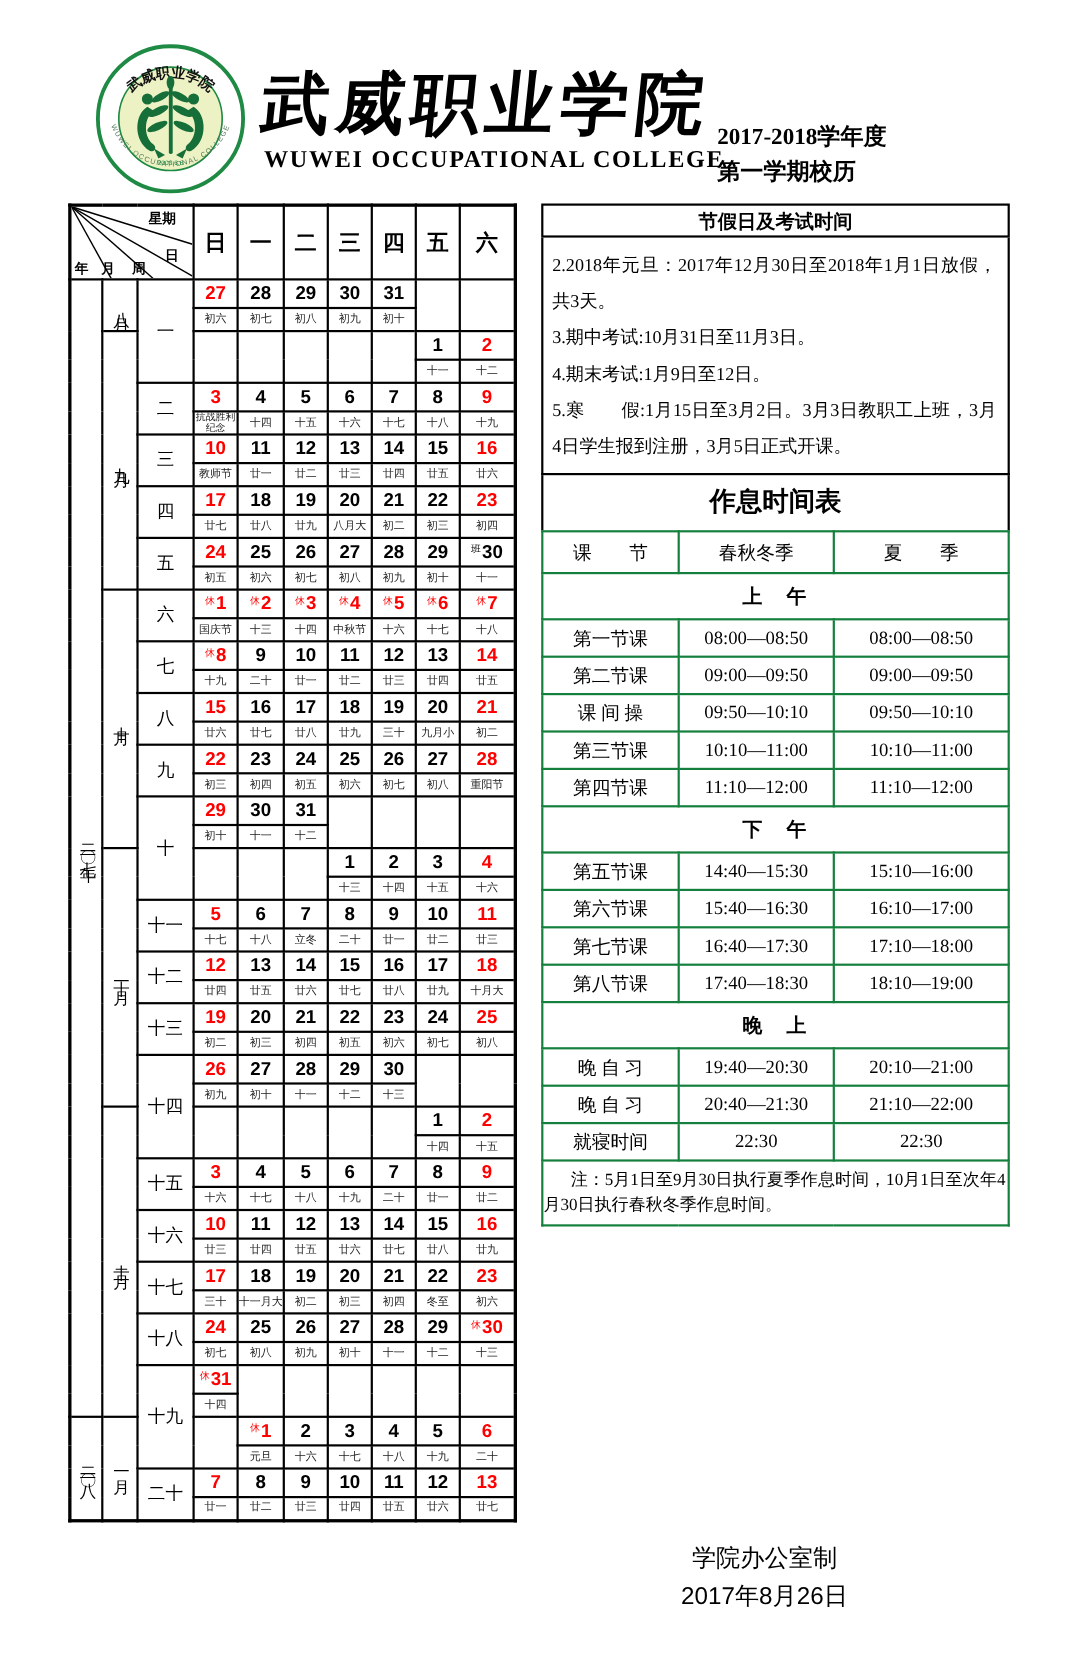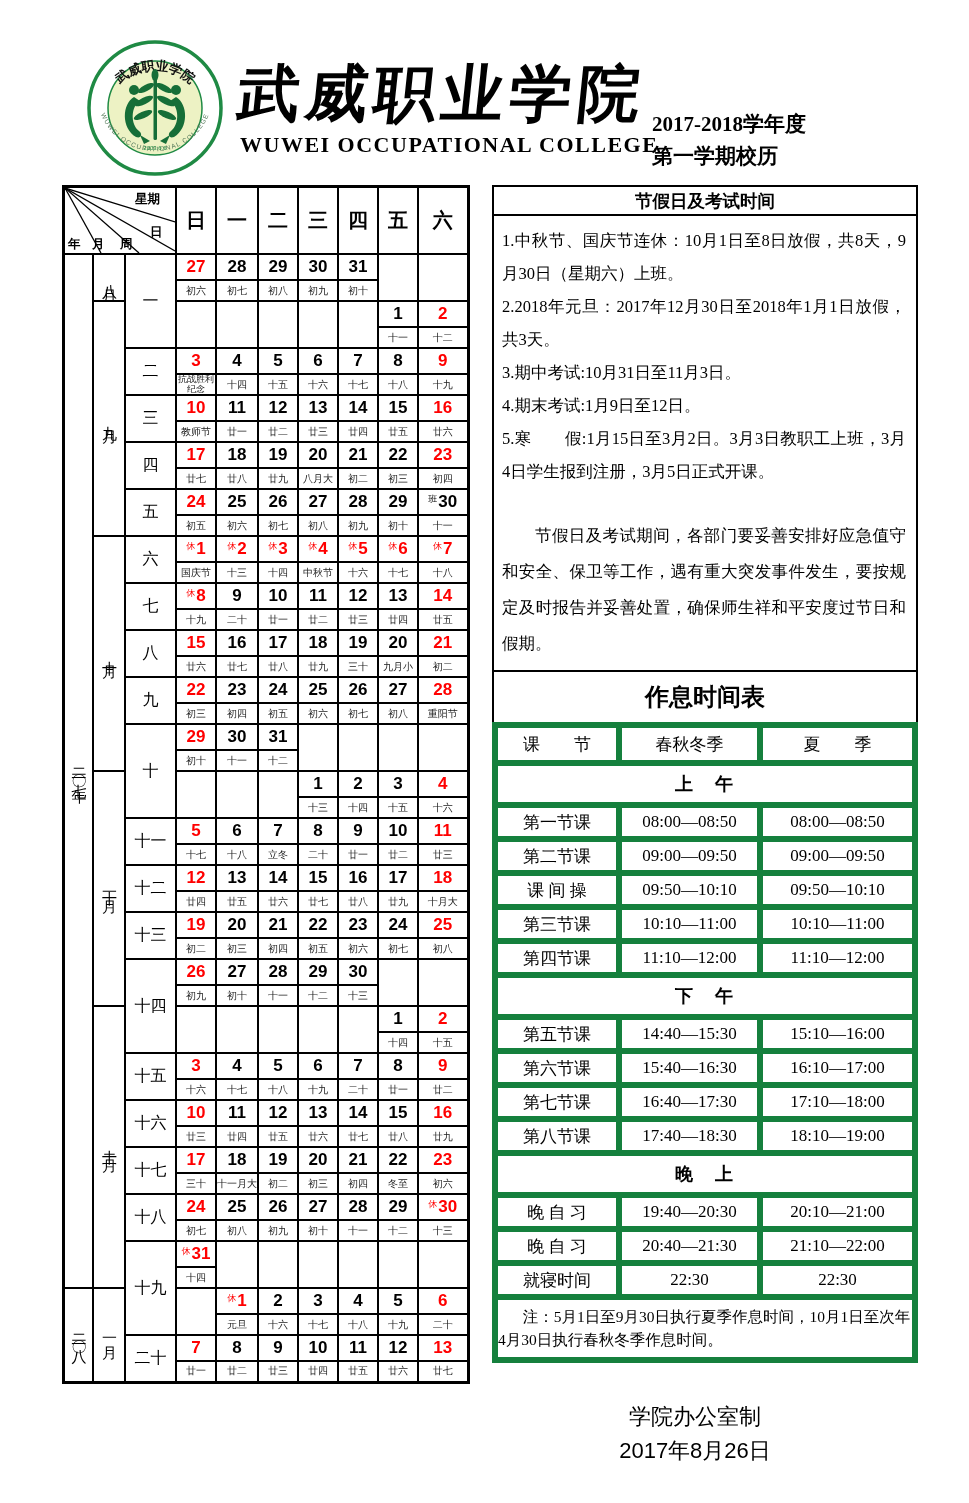--- a/index.html
+++ b/index.html
@@ -40,21 +40,21 @@
   
   .rp { position:absolute; left:492px; top:185px; width:426px; }
   .rp-title { border:2.5px solid #000; height:31px; line-height:28px; text-align:center; font-weight:bold; font-size:17.5px; }
   .rp-notes { border-left:2.5px solid #000; border-right:2.5px solid #000; border-bottom:2.5px solid #000;
               padding:8px 10px 8px 8px; font-family:"Liberation Serif", serif; font-size:16.5px; }
   .rp-notes .item { line-height:33px; text-align:justify; }
   .rp-notes .para { margin-top:30px; line-height:36px; text-indent:2em; text-align:justify; }
   .sched-title { border-left:2.5px solid #000; border-right:2.5px solid #000; height:50px; line-height:50px;
                  text-align:center; font-weight:bold; font-size:24px; }
   #sched { width:100%; border-collapse:collapse; border:2.5px solid #000; }
-  #sched th, #sched td { border:6px solid #15803d; text-align:center; background:#fff; }
+  #sched th, #sched td { border:2px solid #15803d; text-align:center; background:#fff; }
   #sched tr.shead { height:38px; }
   #sched tr.shead th { font-family:"Liberation Serif", serif; font-weight:normal; font-size:17px; }
   #sched tr.ssec { height:42px; }
   #sched tr.ssec td { font-weight:bold; font-size:18px; letter-spacing:2px;border-radius:18px; }
   #sched tr.srow { height:34px; }
   #sched tr.srow td { font-family:"Liberation Serif", serif; font-size:17px; }
   #sched tr.snote td { text-align:left; font-family:"Liberation Serif", serif; font-size:15.5px;
                        line-height:1.5; padding:5px 0; text-indent:1.6em; }
 
   .footer { position:absolute; left:482px; top:1400px; width:426px; text-align:center; font-size:22px; line-height:34px; }
@@ -576,26 +576,24 @@
           <td class="lunar">廿五</td>
           <td class="lunar">廿六</td>
           <td class="lunar">廿七</td>
         </tr>
       </tbody>
   </table>
 
   <div class="rp">
     <div class="rp-title">节假日及考试时间</div>
     <div class="rp-notes" id="notes">
-        <div class="item">1.中秋节、国庆节连休：10月1日至8日放假，共8天，9月30日（星期六）上班。</div>
         <div class="item">2.2018年元旦：2017年12月30日至2018年1月1日放假，共3天。</div>
         <div class="item">3.期中考试:10月31日至11月3日。</div>
         <div class="item">4.期末考试:1月9日至12日。</div>
         <div class="item">5.寒　　假:1月15日至3月2日。3月3日教职工上班，3月4日学生报到注册，3月5日正式开课。</div>
-        <div class="para">节假日及考试期间，各部门要妥善安排好应急值守和安全、保卫等工作，遇有重大突发事件发生，要按规定及时报告并妥善处置，确保师生祥和平安度过节日和假期。</div>
       </div>
     <div class="sched-title">作息时间表</div>
     <table id="sched">
       <colgroup>
           <col style="width:124px">
           <col style="width:141px">
           <col>
         </colgroup>
       <tbody id="sched-body">
           <tr class="shead">

